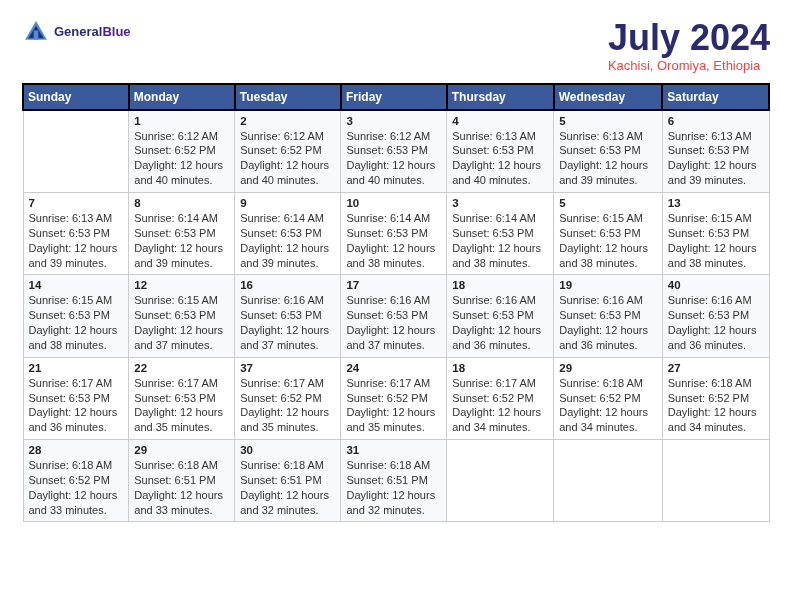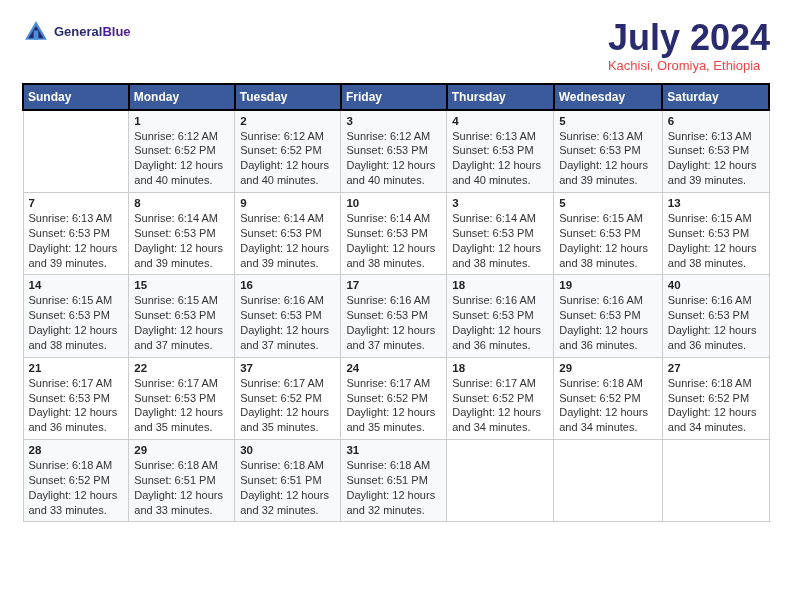--- a/index.html
+++ b/index.html
@@ -227,21 +227,21 @@
         </tr>
         <tr>
           <td>
             <span class="day-num">14</span>
             <div class="day-info" style="white-space: pre-line;">Sunrise: 6:15 AM
 Sunset: 6:53 PM
 Daylight: 12 hours
 and 38 minutes.</div>
           </td>
           <td>
-            <span class="day-num">15</span>
+            <span class="day-num">12</span>
             <div class="day-info" style="white-space: pre-line;">Sunrise: 6:15 AM
 Sunset: 6:53 PM
 Daylight: 12 hours
 and 37 minutes.</div>
           </td>
           <td>
             <span class="day-num">16</span>
             <div class="day-info" style="white-space: pre-line;">Sunrise: 6:16 AM
 Sunset: 6:53 PM
 Daylight: 12 hours

